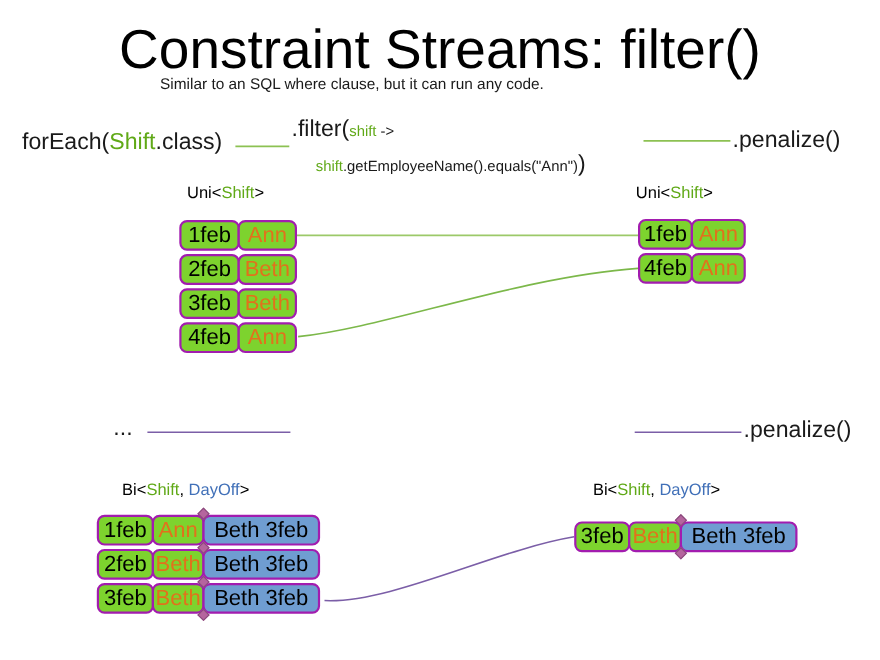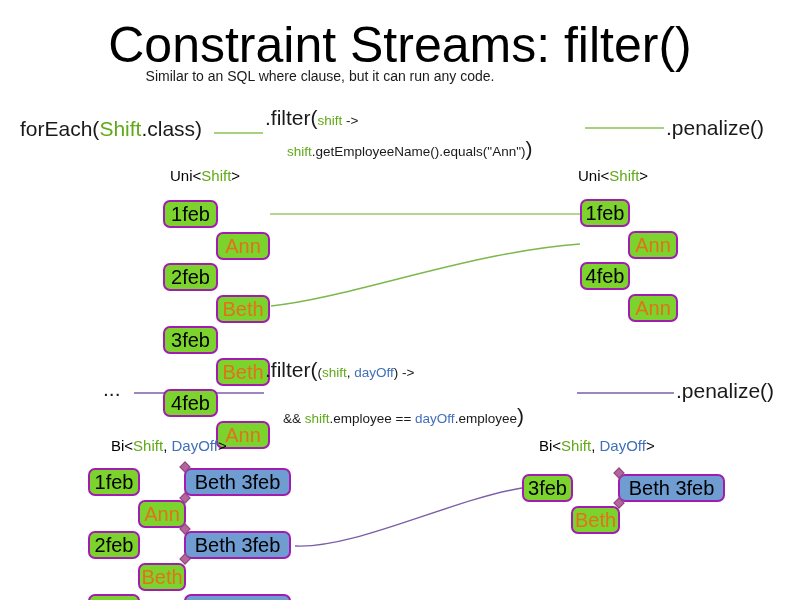--- a/index.html
+++ b/index.html
@@ -14,21 +14,21 @@
   .g{color:#60A917;}
   .b{color:#4170B8;}
   .type-label{font-size:15px;color:#000;}
   .tbl{position:absolute;}
   .row{display:flex;margin-bottom:3px;}
   .cell{box-sizing:border-box;height:28px;border:2px solid #a21caf;border-radius:7px;
         display:flex;align-items:center;justify-content:center;font-size:20px;color:#000;}
   .cell+.cell{margin-left:-2px;}
   .green{background:#7DD32E;}
   .blue{background:#6F9DD1;}
-  .orange{color:#E2711C;margin-top:32px;}
+  .orange{color:#E2711C;}
   .w-date{width:55px;} .w-name{width:54px;}
   .w-date2{width:52px;} .w-name2{width:48px;} .w-pair{width:107px;}
   .w-date3{width:50px;} .w-name3{width:50px;}
   .w-date4{width:51px;} .w-name4{width:49px;}
   .diamond{position:absolute;width:6px;height:6px;background:#B5659E;border:1px solid #8a4a7c;
            transform:translate(-4px,-4px) rotate(45deg);}
   svg.overlay{position:absolute;left:0;top:0;pointer-events:none;}
 </style>
 </head>
 <body>
@@ -93,26 +93,20 @@
       <div class="cell green w-name3 orange">Ann</div>
     </div>
     <div class="row">
       <div class="cell green w-date3">4feb</div>
       <div class="cell green w-name3 orange">Ann</div>
     </div>
   </div>
 
   <div class="abs code-big" style="left:103px;top:377px;">...</div>
 
-  <div class="abs code-line" style="left:265px;top:358px;">
-    <span>.filter(</span><span class="sm">(</span><span class="sm g">shift</span><span class="sm">, </span><span class="sm b">dayOff</span><span class="sm">) -&gt;</span>
-  </div>
-  <div class="abs code-line" style="left:283px;top:404px;">
-    <span class="sm">&amp;&amp; </span><span class="sm g">shift</span><span class="sm">.employee == </span><span class="sm b">dayOff</span><span class="sm">.employee</span><span>)</span>
-  </div>
 
   <div class="abs code-big" style="left:676px;top:379px;">.penalize()</div>
 
   <div class="abs type-label" style="left:111px;top:437px;">
     <span>Bi&lt;</span><span class="g">Shift</span><span>, </span><span class="b">DayOff</span><span>&gt;</span>
   </div>
   <div class="abs type-label" style="left:539px;top:437px;">
     <span>Bi&lt;</span><span class="g">Shift</span><span>, </span><span class="b">DayOff</span><span>&gt;</span>
   </div>
 

